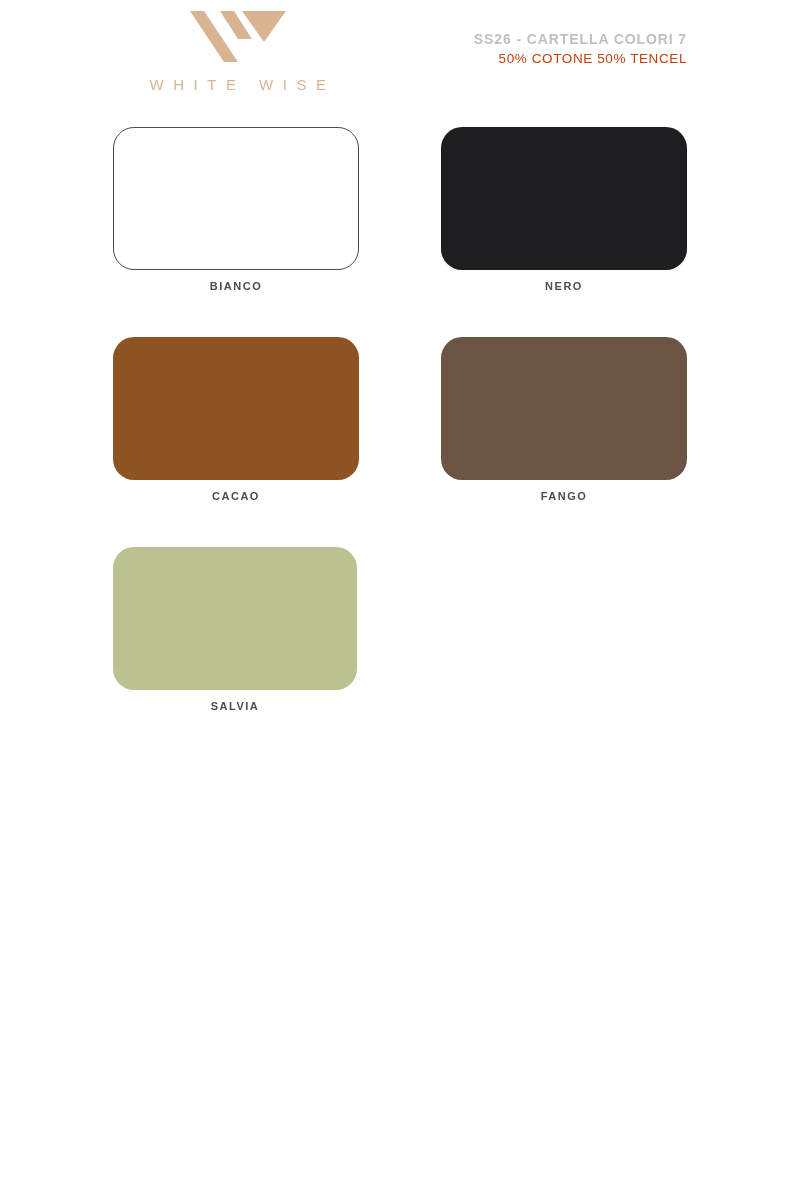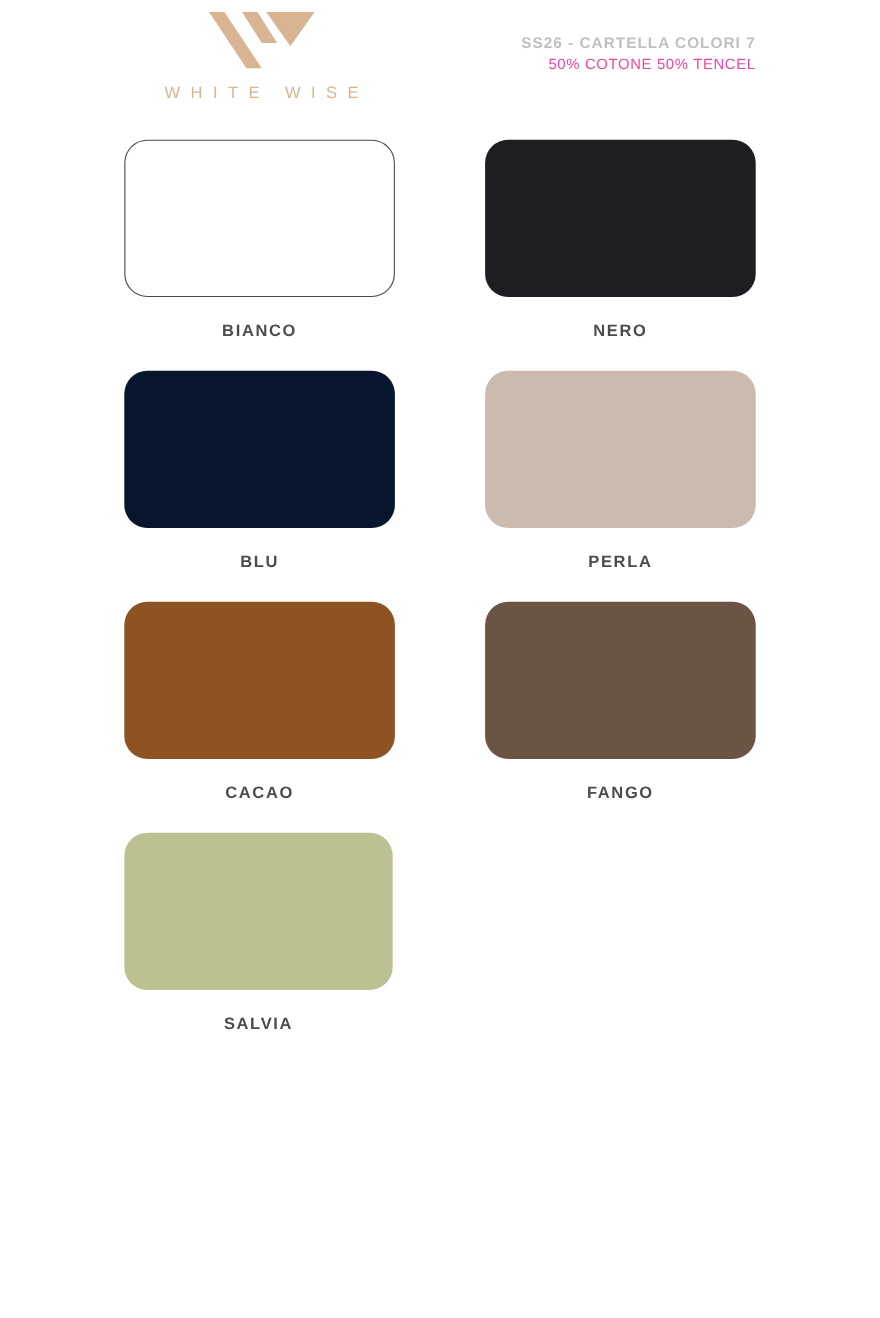--- a/index.html
+++ b/index.html
@@ -101,23 +101,23 @@
     height: 143px;
     border-radius: 21px;
     box-sizing: border-box;
   }
 
   .swatch-chip.has-outline {
     border: 1px solid #4a4a4a;
   }
 
   .swatch-label {
-    margin-top: 22px;
+    margin-top: 10px;
     text-align: center;
-    font-size: 15px;
+    font-size: 11px;
     font-weight: bold;
     letter-spacing: 1.5px;
     color: #4c4c4c;
   }
 
   
   .swatch-row.row-4 .swatch-chip {
     width: 244px;
   }
   .swatch-row.row-4 .swatch-label {
@@ -135,48 +135,38 @@
         <polygon points="0,5 14,5 48,56 34,56"></polygon>
         <polygon points="30,5 44,5 62,33 48,33"></polygon>
         <polygon points="52,5 96,5 74,36"></polygon>
       </g>
     </svg>
     <div class="brand-name" style="color: rgb(217, 180, 147);">WHITE WISE</div>
   </div>
 
   <div class="doc-meta">
     <div class="doc-meta-title" style="color: rgb(192, 192, 192);">SS26 - CARTELLA COLORI  7</div>
-    <div class="doc-meta-sub" style="color: #ec4899;">50% COTONE 50% TENCEL</div>
+    <div class="doc-meta-sub" style="color: #c2410c;">50% COTONE 50% TENCEL</div>
   </div>
 
 </div>
 
 <div class="swatch-grid">
 
   <div class="swatch-row row-1">
     <div class="swatch-cell">
       <div class="swatch-chip has-outline" style="background-color: rgb(255, 255, 255);"></div>
       <div class="swatch-label" style="color: rgb(76, 76, 76);">BIANCO</div>
     </div>
     <div class="swatch-cell">
       <div class="swatch-chip" style="background-color: rgb(30, 29, 33);"></div>
       <div class="swatch-label" style="color: rgb(76, 76, 76);">NERO</div>
     </div>
   </div>
 
-  <div class="swatch-row row-2">
-    <div class="swatch-cell">
-      <div class="swatch-chip" style="background-color: rgb(7, 22, 44);"></div>
-      <div class="swatch-label" style="color: rgb(76, 76, 76);">BLU</div>
-    </div>
-    <div class="swatch-cell">
-      <div class="swatch-chip" style="background-color: rgb(203, 187, 175);"></div>
-      <div class="swatch-label" style="color: rgb(76, 76, 76);">PERLA</div>
-    </div>
-  </div>
 
   <div class="swatch-row row-3">
     <div class="swatch-cell">
       <div class="swatch-chip" style="background-color: rgb(141, 83, 35);"></div>
       <div class="swatch-label" style="color: rgb(76, 76, 76);">CACAO</div>
     </div>
     <div class="swatch-cell">
       <div class="swatch-chip" style="background-color: rgb(107, 84, 68);"></div>
       <div class="swatch-label" style="color: rgb(76, 76, 76);">FANGO</div>
     </div>

